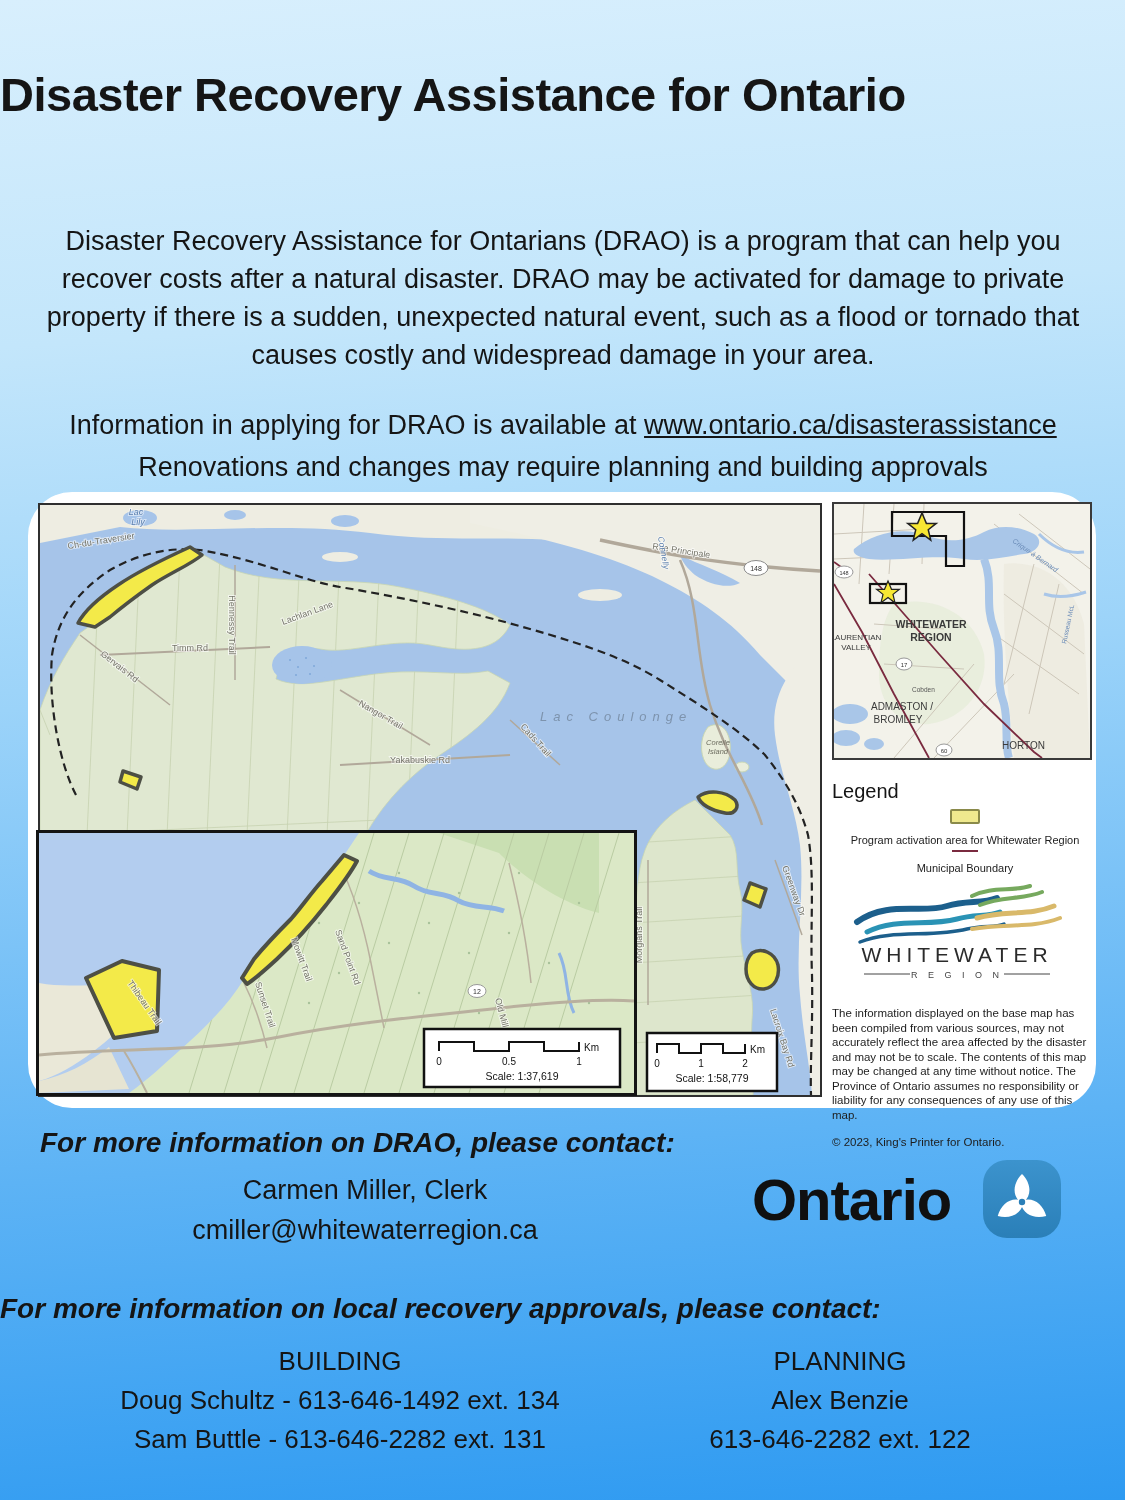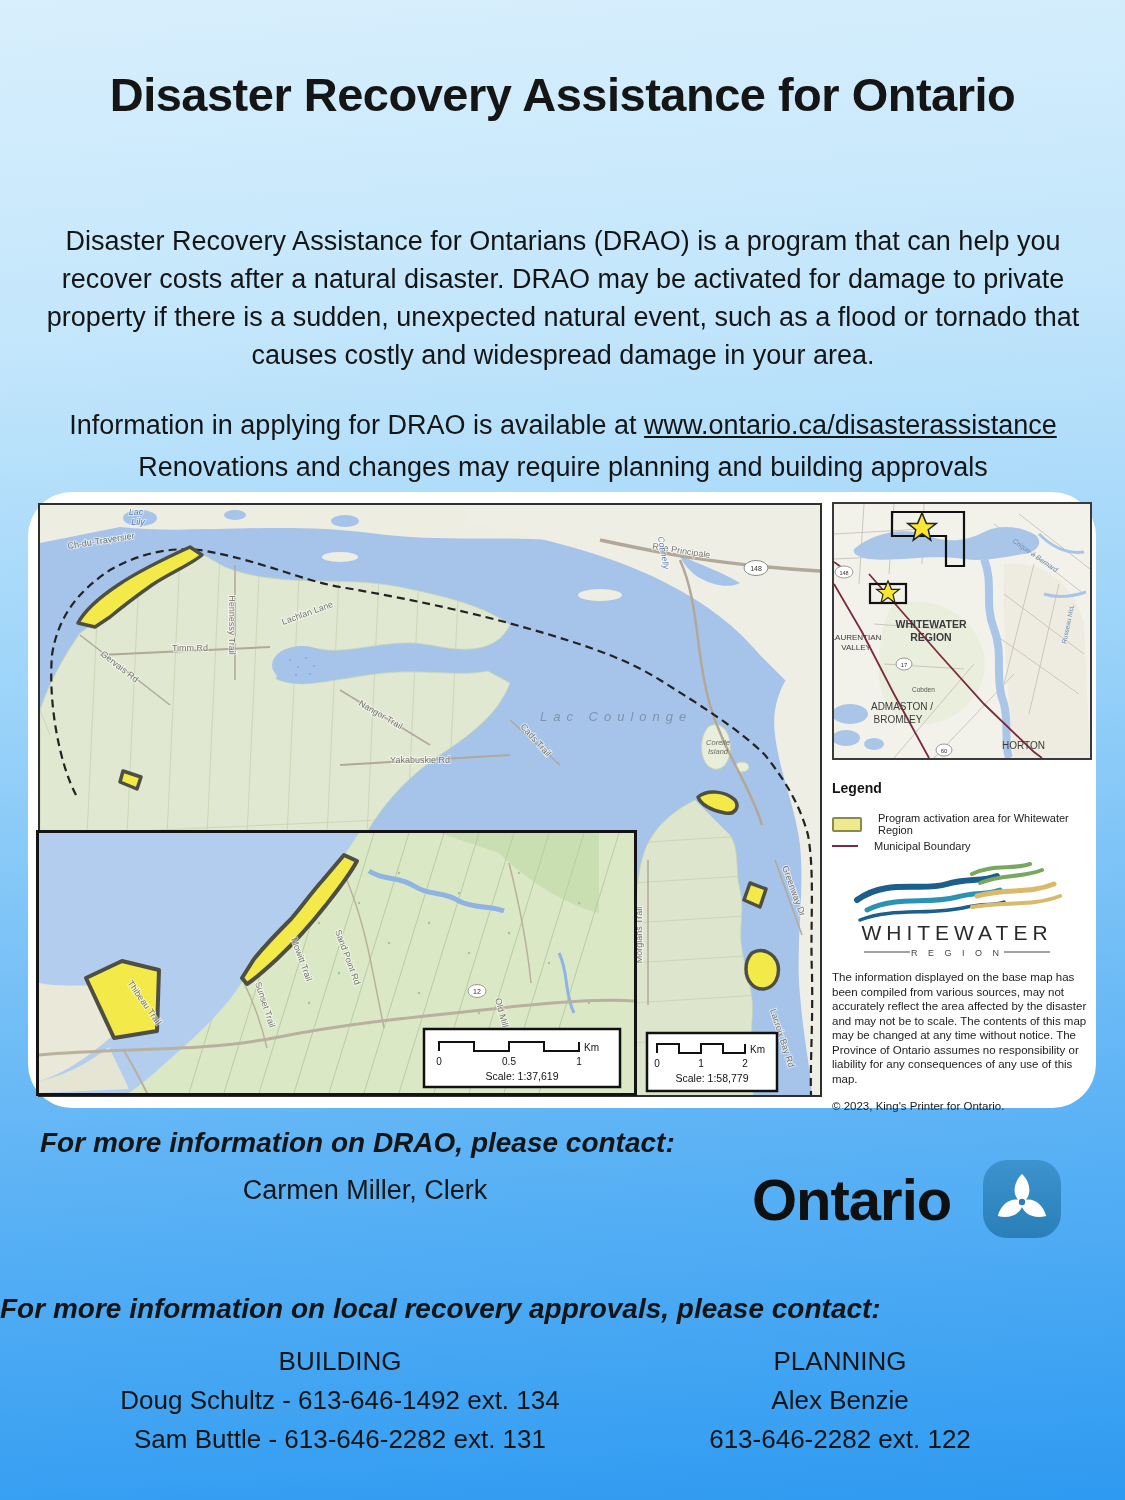--- a/index.html
+++ b/index.html
@@ -1,36 +1,36 @@
 <!DOCTYPE html>
 <html><head>
 <meta charset="utf-8">
 <style>
   html,body{margin:0;padding:0;}
   body{font-family:"Liberation Sans", sans-serif; color:#151515;}
   .page{position:relative;width:1125px;height:1500px;overflow:hidden;
         background:linear-gradient(176deg,#d8effd 0%,#c3e6fb 22%,#9bd3f9 45%,#5db3f5 75%,#2e9af1 100%);}
   .abs{position:absolute;}
-  .page-title{left:0;top:36px;width:1125px;font-size:47px;font-weight:bold;letter-spacing:-.5px;text-align:center;}
+  .page-title{left:0;top:36px;width:1125px;font-size:47px;font-weight:bold;letter-spacing:-.5px;text-align:left;}
   .subtitle{left:40px;top:112px;width:1045px;font-size:29px;line-height:37px;font-weight:bold;font-style:italic;text-align:center;}
   .body-text{left:22px;top:222px;width:1082px;font-size:27px;line-height:38px;text-align:center;}
   .info-text{left:22px;top:404px;width:1082px;font-size:27px;line-height:42px;text-align:center;}
   .info-text a{color:#151515;}
   
   .card{left:28px;top:492px;width:1068px;height:616px;background:#ffffff;border-radius:44px;}
   .mainmap{left:10px;top:11px;width:784px;height:594px;border:2px solid #2f2f2f;box-sizing:border-box;background:#eab308;}
   .inset-detail{left:8px;top:338px;width:601px;height:266px;border:3px solid #141414;box-sizing:border-box;background:#b3cdef;}
   .right-col{left:804px;top:10px;width:266px;}
   .overview{width:260px;height:258px;border:2px solid #3a3a3a;box-sizing:border-box;background:#f3f2ea;}
   .legend{margin-top:20px;}
-  .legend h3{margin:0 0 16px 0;font-size:14px;font-weight:700;}
-  .legend-item{display:flex;align-items:center;gap:16px;margin-top:4px;font-size:11px;color:#222;}
+  .legend h3{margin:0 0 6px 0;font-size:20px;font-weight:400;}
+  .legend-item{display:flex;align-items:center;gap:10px;margin-top:4px;font-size:11px;color:#222;flex-direction:column;}
   .sw-area{width:26px;height:11px;background:#efe98e;border:2px solid #8a8a4a;border-radius:2px;flex:0 0 auto;}
   .sw-line{width:26px;height:0;border-top:2px solid #7a2a3f;flex:0 0 auto;}
-  .disclaimer{margin-top:2px;font-size:11.5px;line-height:14.5px;color:#1d1d1d;width:258px;}
+  .disclaimer{margin-top:16px;font-size:11.5px;line-height:14.5px;color:#1d1d1d;width:258px;}
   .copyright{margin-top:14px;font-size:11.5px;color:#1d1d1d;}
   .drao-heading{left:40px;top:1127px;font-size:28px;font-weight:bold;font-style:italic;}
   .clerk{left:110px;top:1170px;width:510px;font-size:27px;line-height:40px;text-align:center;}
   .ontario-logo{left:752px;top:1160px;display:flex;align-items:center;gap:32px;}
   .ontario-word{font-size:58px;font-weight:bold;letter-spacing:-1px;color:#101010;}
   .local-heading{left:0;top:1293px;width:1125px;font-size:28px;font-weight:bold;font-style:italic;}
   .contact-col{top:1342px;font-size:26px;line-height:39px;text-align:center;}
   .building{left:75px;width:530px;}
   .planning{left:615px;width:450px;}
   
@@ -359,20 +359,21 @@
 
       <div class="disclaimer">The information displayed on the base map has been compiled from various sources, may not accurately reflect the area affected by the disaster and may not be to scale. The contents of this map may be changed at any time without notice. The Province of Ontario assumes no responsibility or liability for any consequences of any use of this map.</div>
       <div class="copyright">© 2023, King's Printer for Ontario.</div>
     </div>
   </div>
 
   <div class="abs drao-heading">For more information on DRAO, please contact:</div>
 
   <div class="abs clerk">
     <div>Carmen Miller, Clerk</div>
+    <div>cmiller@whitewaterregion.ca</div>
   </div>
 
   <div class="abs ontario-logo">
     <span class="ontario-word">Ontario</span>
     <svg width="78" height="78" viewBox="0 0 78 78">
       <defs>
         <linearGradient id="onblue" x1="0" y1="0" x2="0" y2="1">
           <stop offset="0" stop-color="#3c93cd"></stop>
             <stop offset="1" stop-color="#2a7fb8"></stop>
         </linearGradient>

